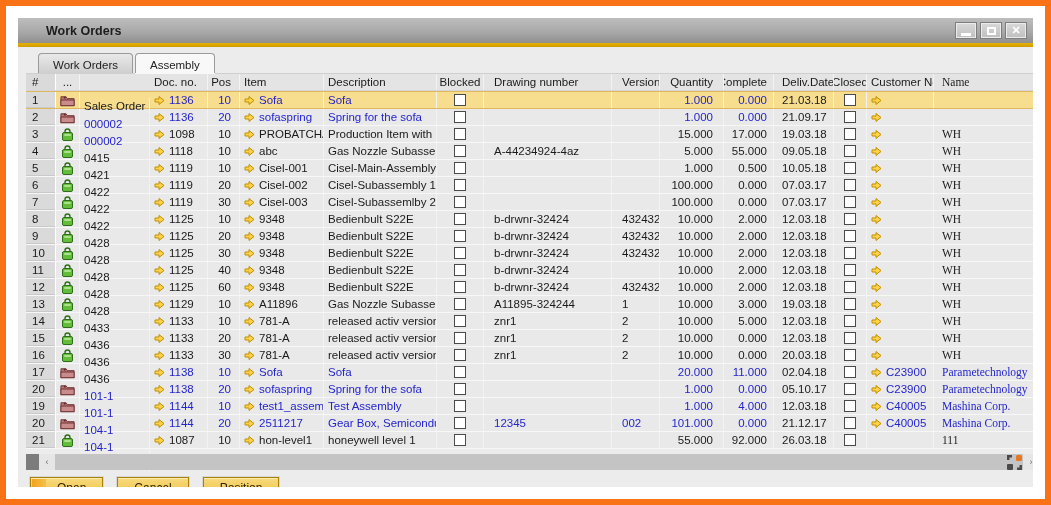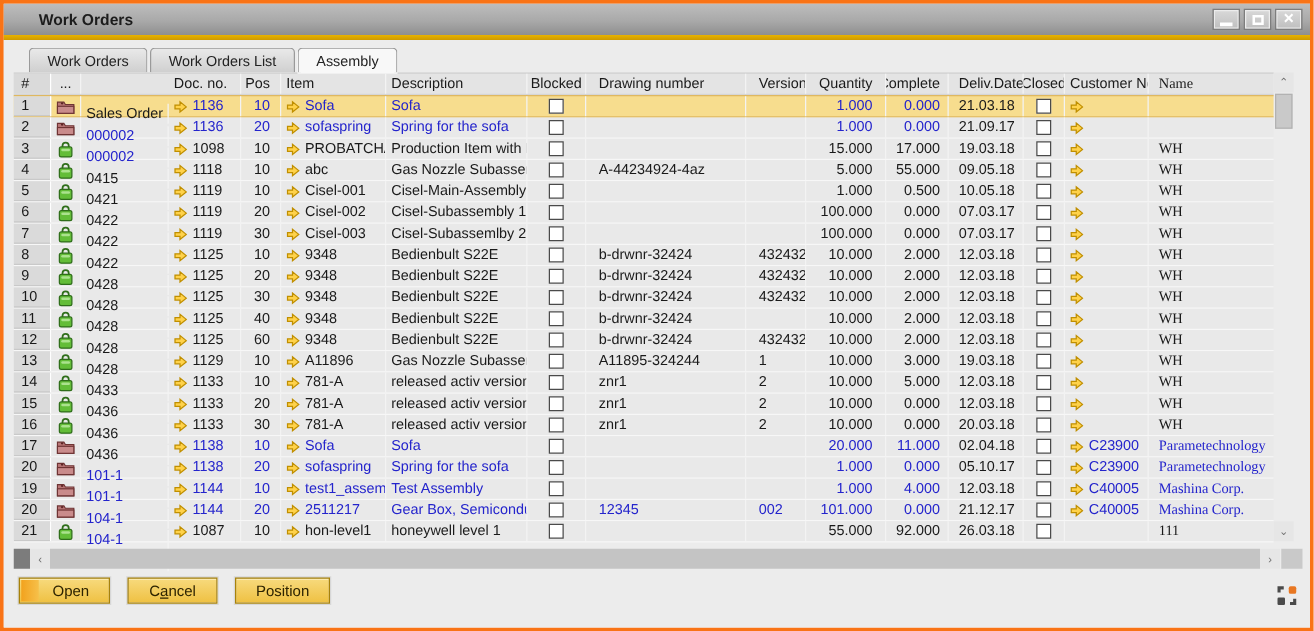--- a/index.html
+++ b/index.html
@@ -1,17 +1,17 @@
 <!DOCTYPE html>
 <html><head>
 <meta charset="utf-8">
 <style>
   * { margin:0; padding:0; box-sizing:border-box; }
   html,body { width:1051px; height:505px; background:#f5f5f5; font-family:"Liberation Sans", sans-serif; }
-  .window { width:1051px; height:505px; border:3px solid #f97316; background:#fff; padding:0; display:flex; flex-direction:column; }
+  .window { width:1051px; height:505px; border:6px solid #f97316; background:#fff; padding:12px; display:flex; flex-direction:column; }
 
   
   .titlebar { height:25px; background:linear-gradient(#bdbdbd,#a9a9a9 55%,#8f8f8f); display:flex; align-items:center; padding:0 6px 0 28px; flex:0 0 auto; }
   .titlebar .title { font-size:12.5px; font-weight:bold; color:#1c1c1c; }
   .winbtns { margin-left:auto; display:flex; gap:3px; }
   .winbtn { width:22px; height:17px; background:linear-gradient(#d9d9d9,#bfbfbf); border:1px solid #7d7d7d; box-shadow:inset 0 0 0 1px #ececec; display:flex; align-items:center; justify-content:center; cursor:default; }
   .glyph-min { width:10px; height:3px; background:#fff; margin-top:7px; }
   .glyph-max { width:9px; height:8px; border:2px solid #fff; }
   .glyph-x { color:#fff; font-size:11px; font-weight:bold; line-height:1; }
   .goldbar { height:4px; background:linear-gradient(#e8b200,#cf9b00); flex:0 0 auto; }
@@ -88,21 +88,20 @@
       <span class="winbtn">
           <span class="glyph-x">✕</span>
         </span>
     </span>
   </div>
   <div class="goldbar"></div>
 
   <div class="content">
     <div class="tabs">
       <div class="tab">Work Orders</div>
-      <div class="tab">Work Orders List</div>
       <div class="tab active">Assembly</div>
     </div>
 
     <div class="grid">
       <div class="gridmain">
         <div class="ghead" id="ghead">
             <div class="c col-num">#</div>
             <div class="c col-icon">...</div>
             <div class="c col-so">Sales Order</div>
             <div class="c col-doc">Doc. no.</div>

